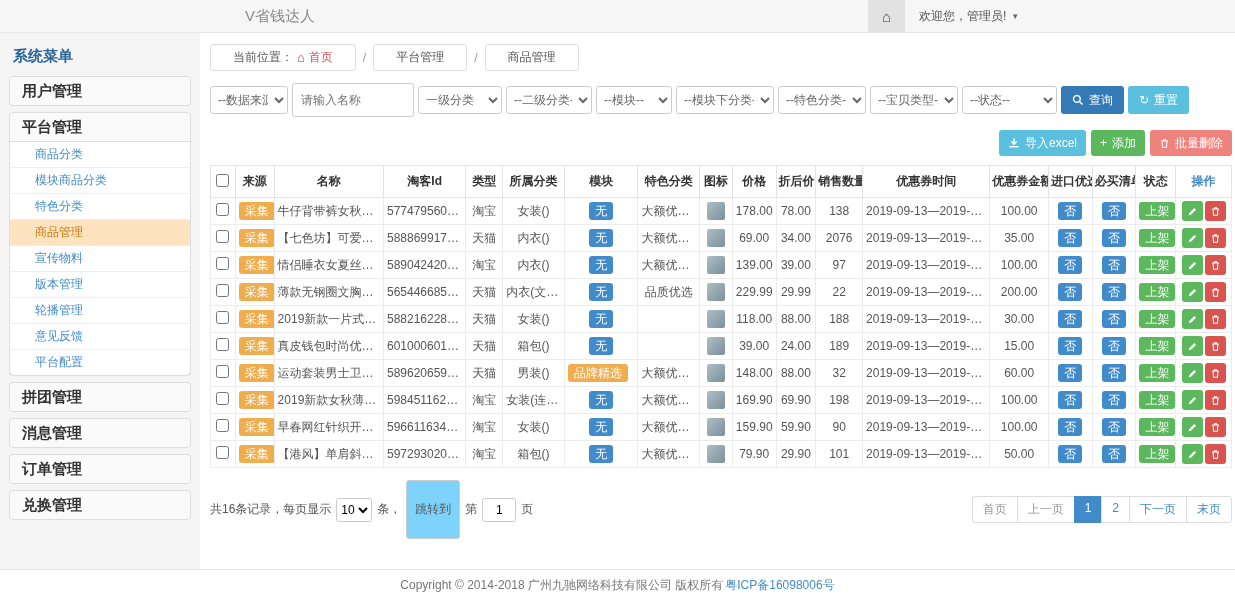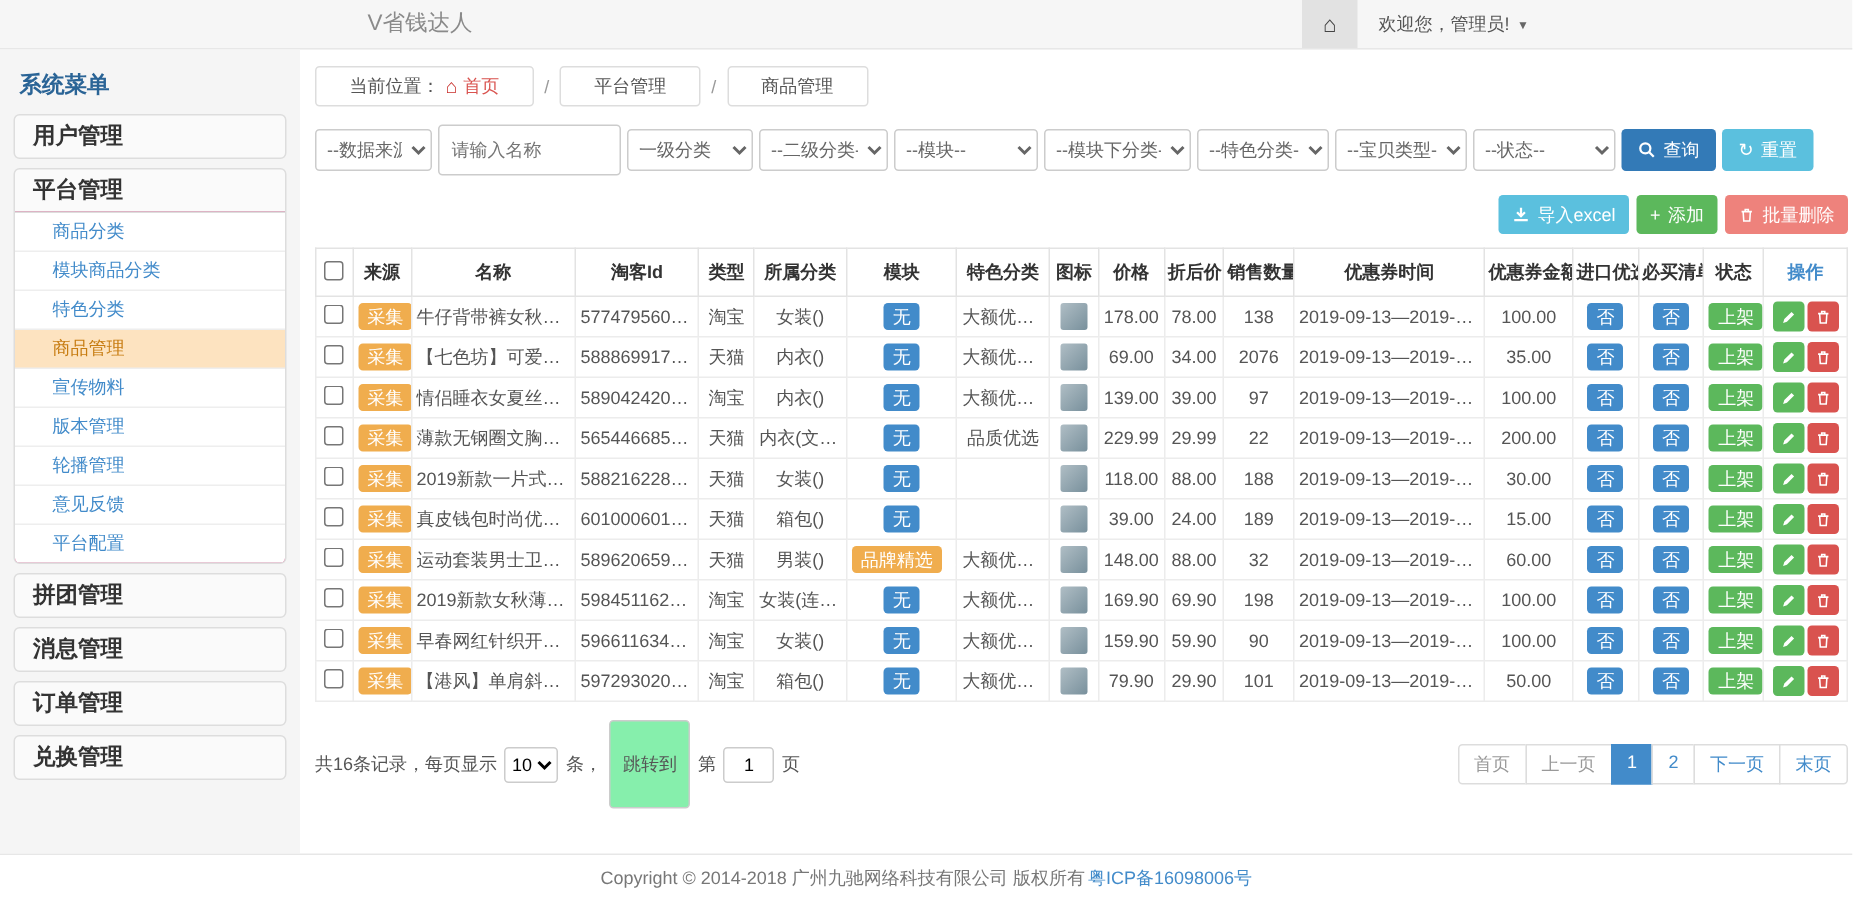--- a/index.html
+++ b/index.html
@@ -55,21 +55,21 @@
   .badge-green{background:#5cb85c}
   .module-text{margin-left:2px;color:#555}
   .thumb{display:inline-block;width:18px;height:18px;border-radius:2px;background:linear-gradient(135deg,#b0bec5,#78909c);vertical-align:middle}
   .op-btn{width:21px;height:20px;border:none;border-radius:3px;color:#fff;cursor:pointer;display:inline-flex;align-items:center;justify-content:center;padding:0;margin:0 1px}
   .op-edit{background:#5cb85c}
   .op-del{background:#d9534f}
 
   .pagination-bar{margin-top:12px;display:flex;justify-content:space-between;align-items:center;color:#555}
   .page-info{display:flex;align-items:center;gap:5px}
   .pp-select{height:24px;border:1px solid #ccc;border-radius:3px;background:#fff;font-family:inherit;font-size:12px}
-  .jump-chip{border:1px solid #ccc;background:#86efac;border-radius:3px;padding:20px 8px;cursor:pointer;color:#555}
+  .jump-chip{border:1px solid #ccc;background:#7dd3fc;border-radius:3px;padding:20px 8px;cursor:pointer;color:#555}
   .page-input{width:34px;height:24px;border:1px solid #ccc;border-radius:3px;text-align:center;font-family:inherit;font-size:12px}
   .page-btns{display:flex}
   .page-btn{border:1px solid #ddd;background:#fff;color:#428bca;padding:4px 10px;cursor:pointer;margin-left:-1px;text-decoration:none}
   .page-btn:first-child{border-radius:3px 0 0 3px;margin-left:0}
   .page-btn:last-child{border-radius:0 3px 3px 0}
   .page-btn.muted{color:#999}
   .page-btn.active{background:#428bca;border-color:#428bca;color:#fff}
 
   .footer{position:absolute;left:0;right:0;bottom:0;height:31px;border-top:1px solid #e7e7e7;background:#fff;display:flex;align-items:center;justify-content:center;gap:2px;color:#777}
   .icp{color:#428bca;text-decoration:none;cursor:pointer}
@@ -142,21 +142,21 @@
       <span>商品管理</span>
     </div>
   </div>
 
   <div class="filter-bar">
     <span style="display:flex;gap:4px;align-items:center">
         <select class="ctl" style="width: 78px;"><option>--数据来源--</option></select>
         <input class="ctl" placeholder="请输入名称" style="width: 122px;">
         <select class="ctl" style="width: 84px;"><option>一级分类</option></select>
         <select class="ctl" style="width: 86px;"><option>--二级分类--</option></select>
-        <select class="ctl" style="width: 96px;"><option>--模块--</option></select>
+        <select class="ctl" style="width: 76px;"><option>--模块--</option></select>
         <select class="ctl" style="width: 98px;"><option>--模块下分类--</option></select>
         <select class="ctl" style="width: 88px;"><option>--特色分类--</option></select>
         <select class="ctl" style="width: 88px;"><option>--宝贝类型--</option></select>
         <select class="ctl" style="width: 95px;"><option>--状态--</option></select>
       </span>
     <button class="btn btn-primary">
       <svg viewBox="0 0 16 16" width="12" height="12">
           <circle cx="6.5" cy="6.5" r="4.5" fill="none" stroke="#fff" stroke-width="2"></circle>
           <line x1="10" y1="10" x2="14" y2="14" stroke="#fff" stroke-width="2"></line>
         </svg>

